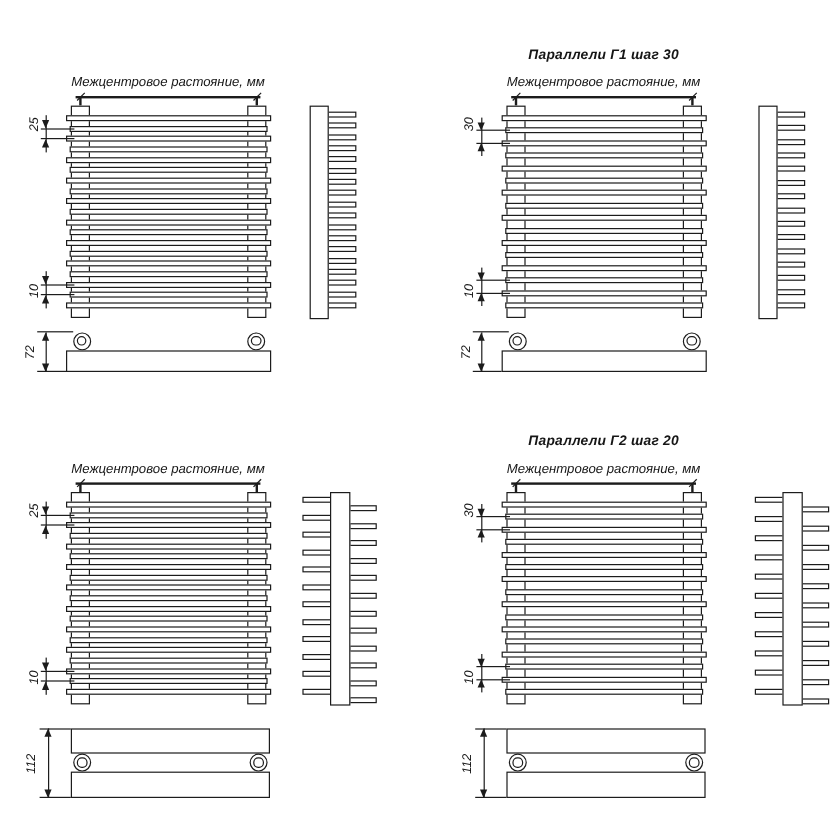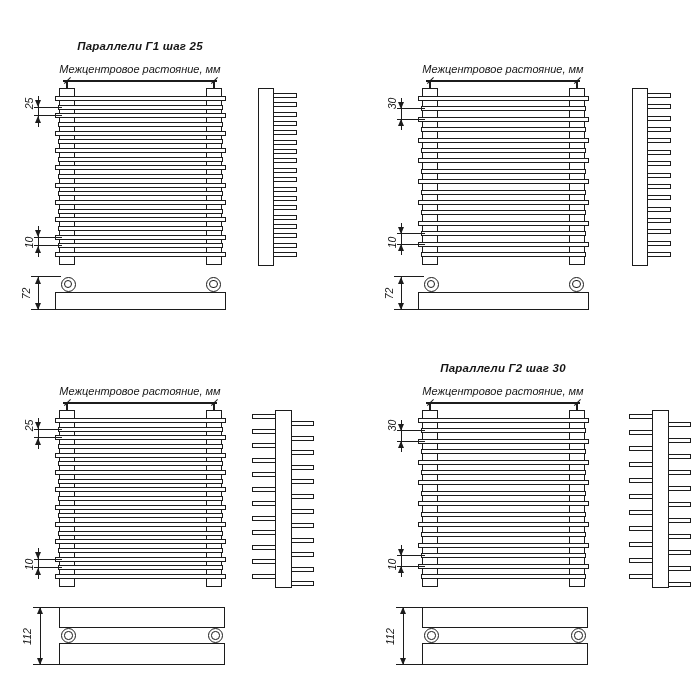--- a/index.html
+++ b/index.html
@@ -21,21 +21,20 @@
   .cir { position:absolute; box-sizing:border-box; border-radius:50%; background:#fff; border:1.8px solid var(--lc); }
   .tick{ position:absolute; width:9px; height:1.2px; background:var(--lc); transform:rotate(-45deg); }
   .arr { position:absolute; width:0; height:0; }
 </style>
 </head>
 <body>
 
 <div id="sheet">
 
   <div class="q" id="q0" style="left:0px;top:0px">
-    <div class="txt title" style="left:30px;top:40px">Параллели Г1 шаг 25</div>
     <div class="txt sub" style="left:30px;top:63px">Межцентровое растояние, мм</div>
     <div class="txt dim" style="left:13px;top:97px">25</div>
     <div class="txt dim" style="left:13px;top:236px">10</div>
     <div class="txt dim" style="left:10px;top:287px">72</div>
   <div class="ln" style="left: 63px; top: 80.4px; width: 154px; height: 1.2px;"></div>
       <div class="ln" style="left: 66.4px; top: 81px; width: 1.2px; height: 7px;"></div>
       <div class="ln" style="left: 213.4px; top: 81px; width: 1.2px; height: 7px;"></div>
       <div class="tick" style="left: 62.5px; top: 80.4px;"></div>
       <div class="tick" style="left: 209.5px; top: 80.4px;"></div>
       <div class="box" style="left: 59px; top: 88px; width: 16px; height: 177px;"></div>
@@ -93,20 +92,21 @@
       <div class="cir" style="left: 206px; top: 276.5px; width: 15px; height: 15px;"></div>
       <div class="cir" style="left: 209.3px; top: 279.8px; width: 8.4px; height: 8.4px; border-width: 1.4px;"></div>
       <div class="box" style="left: 55px; top: 292px; width: 171px; height: 18px;"></div>
       <div class="ln" style="left: 31px; top: 276px; width: 30px; height: 1.1px;"></div>
       <div class="ln" style="left: 31px; top: 309.3px; width: 24px; height: 1.1px;"></div>
       <div class="ln" style="left: 37.8px; top: 276.5px; width: 1.2px; height: 33.5px;"></div>
       <div class="arr" style="left: 35.4px; top: 276.5px; border-left: 3px solid transparent; border-right: 3px solid transparent; border-bottom: 7px solid var(--lc);"></div>
       <div class="arr" style="left: 35.4px; top: 303px; border-left: 3px solid transparent; border-right: 3px solid transparent; border-top: 7px solid var(--lc);"></div>
     </div>
   <div class="q" id="q1" style="left:363px;top:0px">
+    <div class="txt title" style="left:30px;top:40px">Параллели Г1 шаг 30</div>
     <div class="txt sub" style="left:30px;top:63px">Межцентровое растояние, мм</div>
     <div class="txt dim" style="left:13px;top:97px">30</div>
     <div class="txt dim" style="left:13px;top:236px">10</div>
     <div class="txt dim" style="left:10px;top:287px">72</div>
   <div class="ln" style="left: 63px; top: 80.4px; width: 154px; height: 1.2px;"></div>
       <div class="ln" style="left: 66.4px; top: 81px; width: 1.2px; height: 7px;"></div>
       <div class="ln" style="left: 213.4px; top: 81px; width: 1.2px; height: 7px;"></div>
       <div class="tick" style="left: 62.5px; top: 80.4px;"></div>
       <div class="tick" style="left: 209.5px; top: 80.4px;"></div>
       <div class="box" style="left: 59px; top: 88px; width: 16px; height: 177px;"></div>
@@ -236,21 +236,21 @@
       <div class="cir" style="left: 64.3px; top: 309.3px; width: 8.4px; height: 8.4px; border-width: 1.4px;"></div>
       <div class="cir" style="left: 208px; top: 306px; width: 15px; height: 15px;"></div>
       <div class="cir" style="left: 211.3px; top: 309.3px; width: 8.4px; height: 8.4px; border-width: 1.4px;"></div>
       <div class="ln" style="left: 33px; top: 284.5px; width: 26px; height: 1.1px;"></div>
       <div class="ln" style="left: 33px; top: 342px; width: 26px; height: 1.1px;"></div>
       <div class="ln" style="left: 39.8px; top: 285px; width: 1.2px; height: 58px;"></div>
       <div class="arr" style="left: 37.4px; top: 285px; border-left: 3px solid transparent; border-right: 3px solid transparent; border-bottom: 7px solid var(--lc);"></div>
       <div class="arr" style="left: 37.4px; top: 336px; border-left: 3px solid transparent; border-right: 3px solid transparent; border-top: 7px solid var(--lc);"></div>
     </div>
   <div class="q" id="q3" style="left:363px;top:322px">
-    <div class="txt title" style="left:30px;top:40px">Параллели Г2 шаг 30</div>
+    <div class="txt title" style="left:30px;top:40px">Параллели Г2 шаг 20</div>
     <div class="txt sub" style="left:30px;top:63px">Межцентровое растояние, мм</div>
     <div class="txt dim" style="left:13px;top:97px">30</div>
     <div class="txt dim" style="left:13px;top:236px">10</div>
     <div class="txt dim" style="left:11px;top:308px">112</div>
   <div class="ln" style="left: 63px; top: 80.4px; width: 154px; height: 1.2px;"></div>
       <div class="ln" style="left: 66.4px; top: 81px; width: 1.2px; height: 7px;"></div>
       <div class="ln" style="left: 213.4px; top: 81px; width: 1.2px; height: 7px;"></div>
       <div class="tick" style="left: 62.5px; top: 80.4px;"></div>
       <div class="tick" style="left: 209.5px; top: 80.4px;"></div>
       <div class="box" style="left: 59px; top: 88px; width: 16px; height: 177px;"></div>

